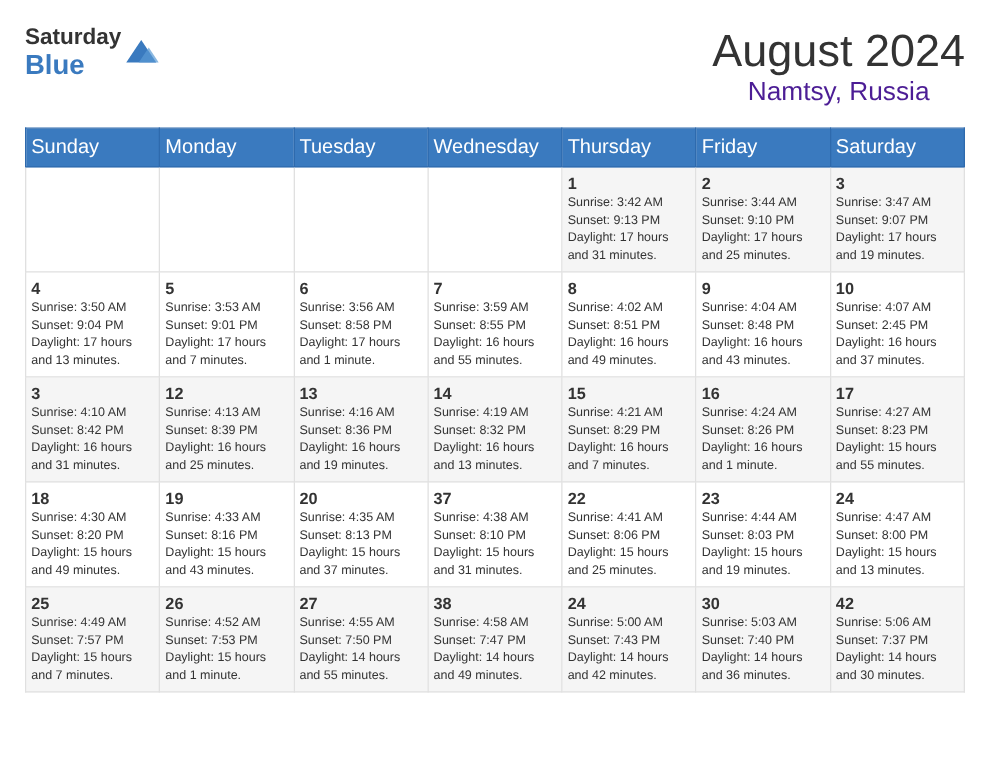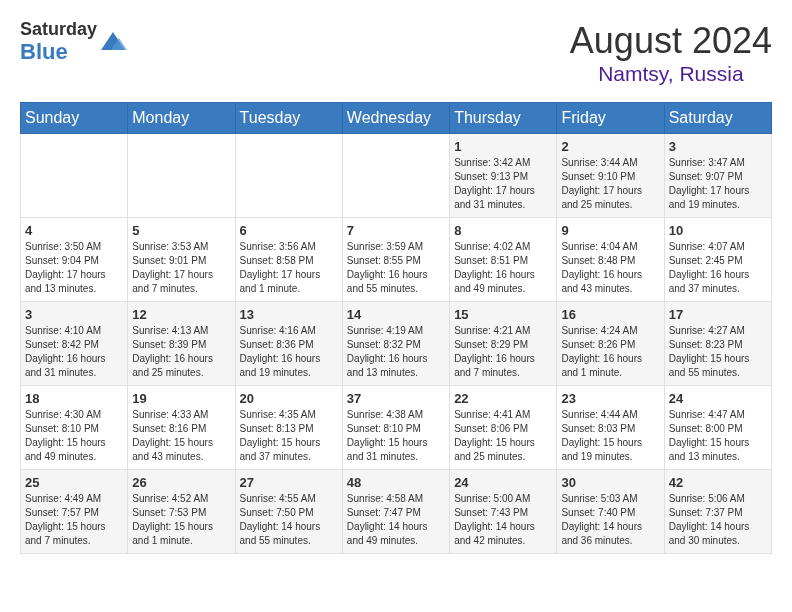--- a/index.html
+++ b/index.html
@@ -242,21 +242,21 @@
           <span class="day-number">17</span>
           <div class="day-content">Sunrise: 4:27 AM
 Sunset: 8:23 PM
 Daylight: 15 hours and 55 minutes.</div>
         </td>
       </tr>
       <tr>
         <td>
           <span class="day-number">18</span>
           <div class="day-content">Sunrise: 4:30 AM
-Sunset: 8:10 PM
+Sunset: 8:20 PM
 Daylight: 15 hours and 49 minutes.</div>
         </td>
         <td>
           <span class="day-number">19</span>
           <div class="day-content">Sunrise: 4:33 AM
 Sunset: 8:16 PM
 Daylight: 15 hours and 43 minutes.</div>
         </td>
         <td>
           <span class="day-number">20</span>
@@ -302,21 +302,21 @@
 Sunset: 7:53 PM
 Daylight: 15 hours and 1 minute.</div>
         </td>
         <td>
           <span class="day-number">27</span>
           <div class="day-content">Sunrise: 4:55 AM
 Sunset: 7:50 PM
 Daylight: 14 hours and 55 minutes.</div>
         </td>
         <td>
-          <span class="day-number">48</span>
+          <span class="day-number">38</span>
           <div class="day-content">Sunrise: 4:58 AM
 Sunset: 7:47 PM
 Daylight: 14 hours and 49 minutes.</div>
         </td>
         <td>
           <span class="day-number">24</span>
           <div class="day-content">Sunrise: 5:00 AM
 Sunset: 7:43 PM
 Daylight: 14 hours and 42 minutes.</div>
         </td>

